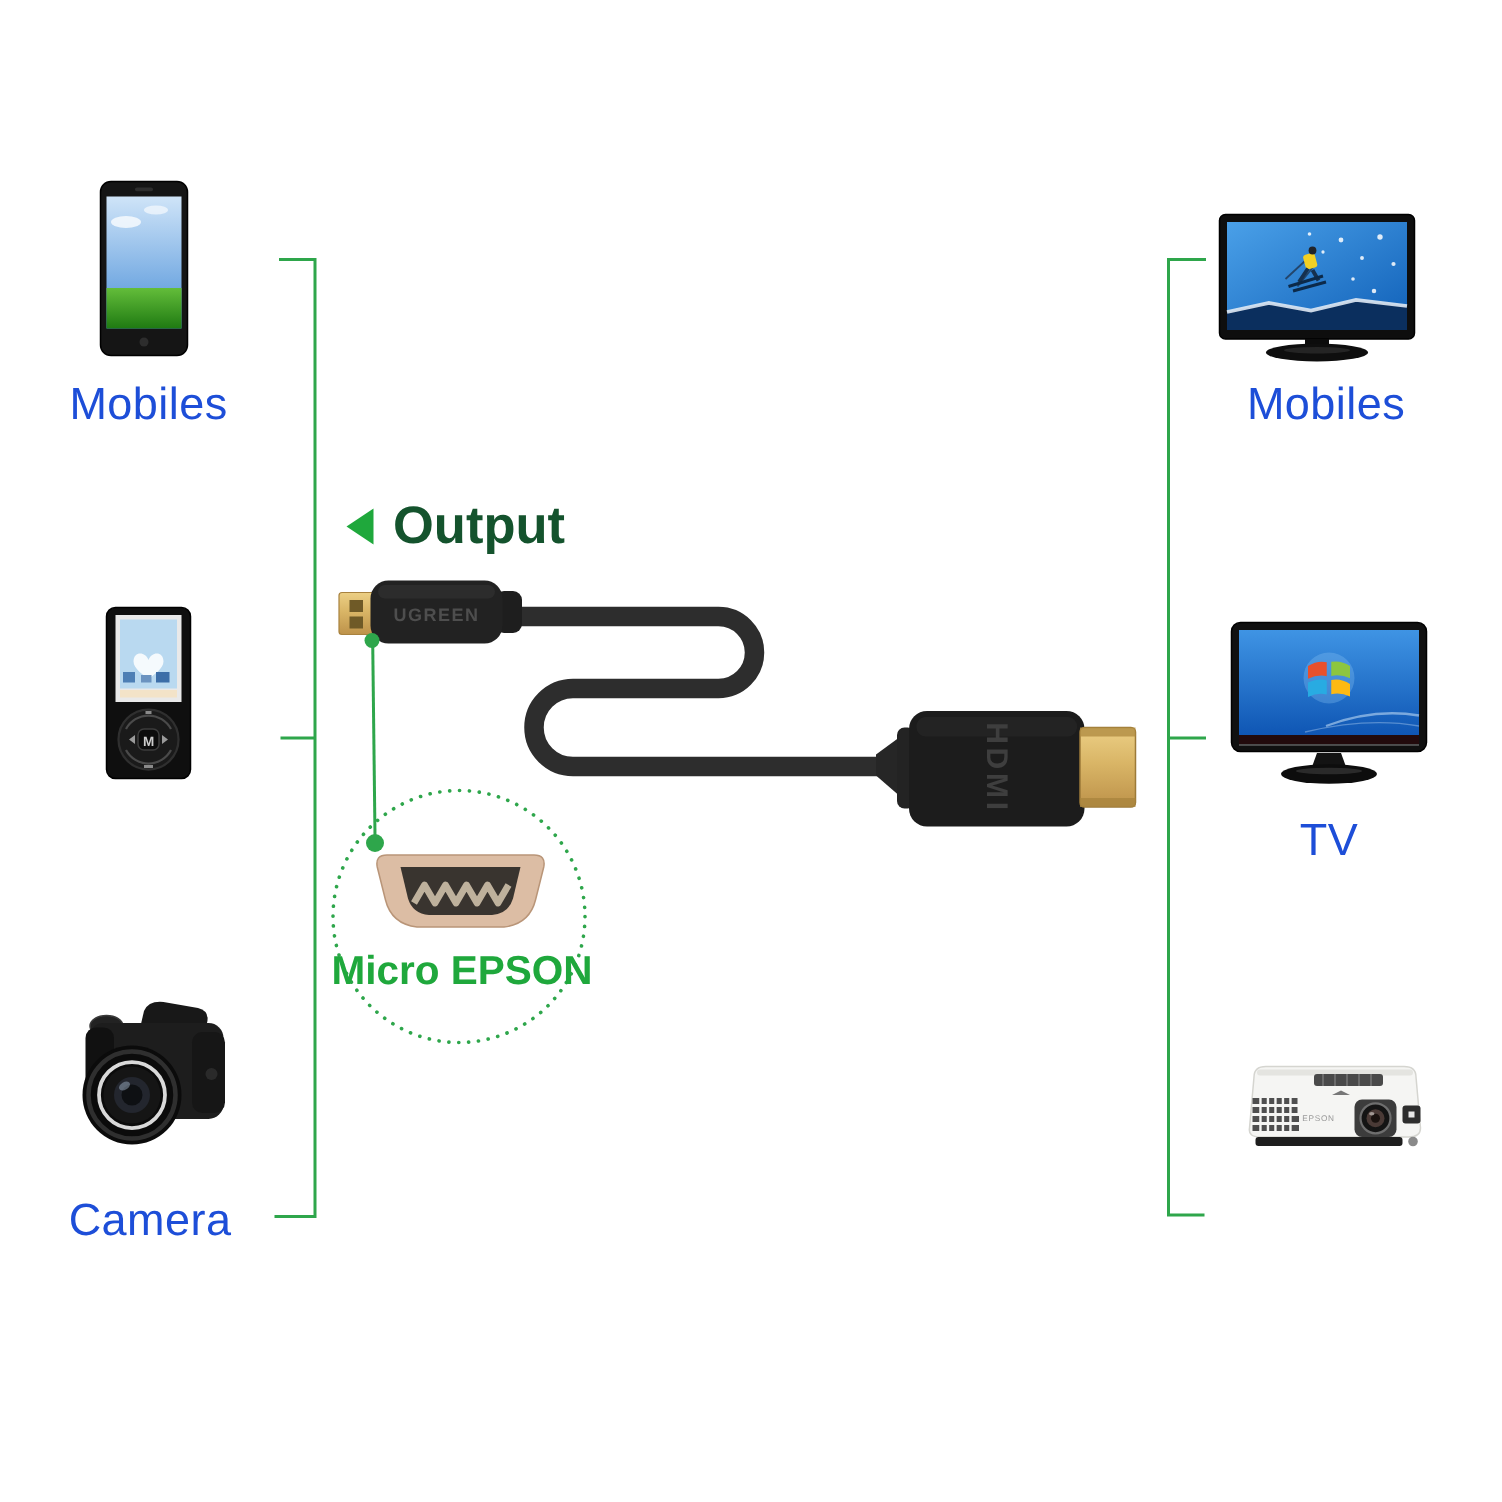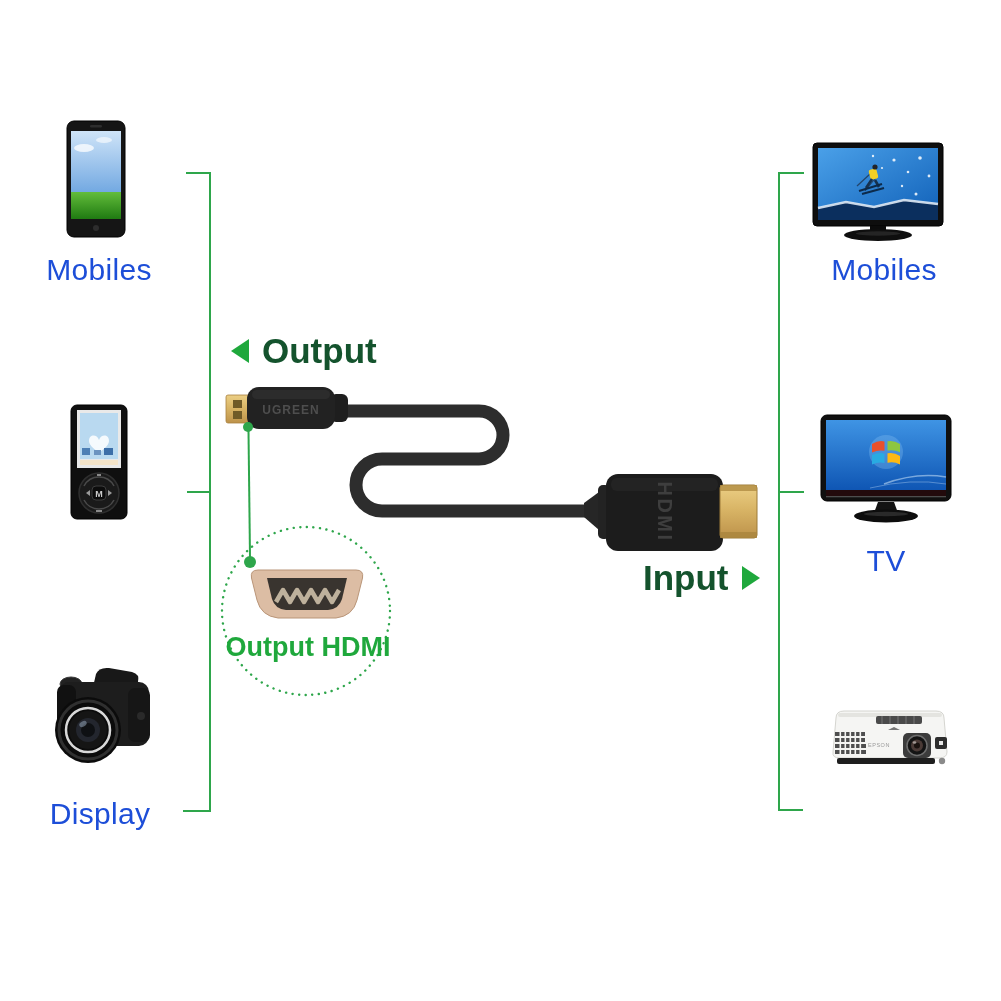--- a/index.html
+++ b/index.html
@@ -226,30 +226,26 @@
     <circle cx="93" cy="39.5" r="6" fill="#4a3a36"></circle>
     <circle cx="93" cy="39.5" r="3" fill="#1a120f"></circle>
     <ellipse cx="90.5" cy="36.5" rx="1.8" ry="1.2" fill="#c9c2bd" opacity="0.7"></ellipse>
     <rect x="111" y="31" width="12" height="12" rx="2" fill="#2e2e2e"></rect>
     <rect x="115" y="35" width="4" height="4" fill="#e8e8e8"></rect>
     <rect x="13" y="52" width="98" height="6" rx="2" fill="#1e1e1e"></rect>
     <circle cx="118" cy="55" r="3.2" fill="#8a8a8a"></circle>
   </svg>
 
   <div class="device-label" style="left:14px;top:253px">Mobiles</div>
-  <div class="device-label" style="left:15px;top:797px">Display</div>
+  <div class="device-label" style="left:15px;top:797px">Camera</div>
 
   <div class="device-label" style="left:799px;top:253px">Mobiles</div>
   <div class="device-label" style="left:801px;top:544px">TV</div>
 
   <div class="glabel" style="left:231px;top:333px">
     <span class="tri-l"></span>
     <span>Output</span>
   </div>
 
-  <div class="glabel" style="left:643px;top:560px">
-    <span>Input</span>
-    <span class="tri-r"></span>
-  </div>
-
-  <div class="micro-label">Output HDMI</div>
+
+  <div class="micro-label">Micro EPSON</div>
 
 </div>
 
 </body></html>

